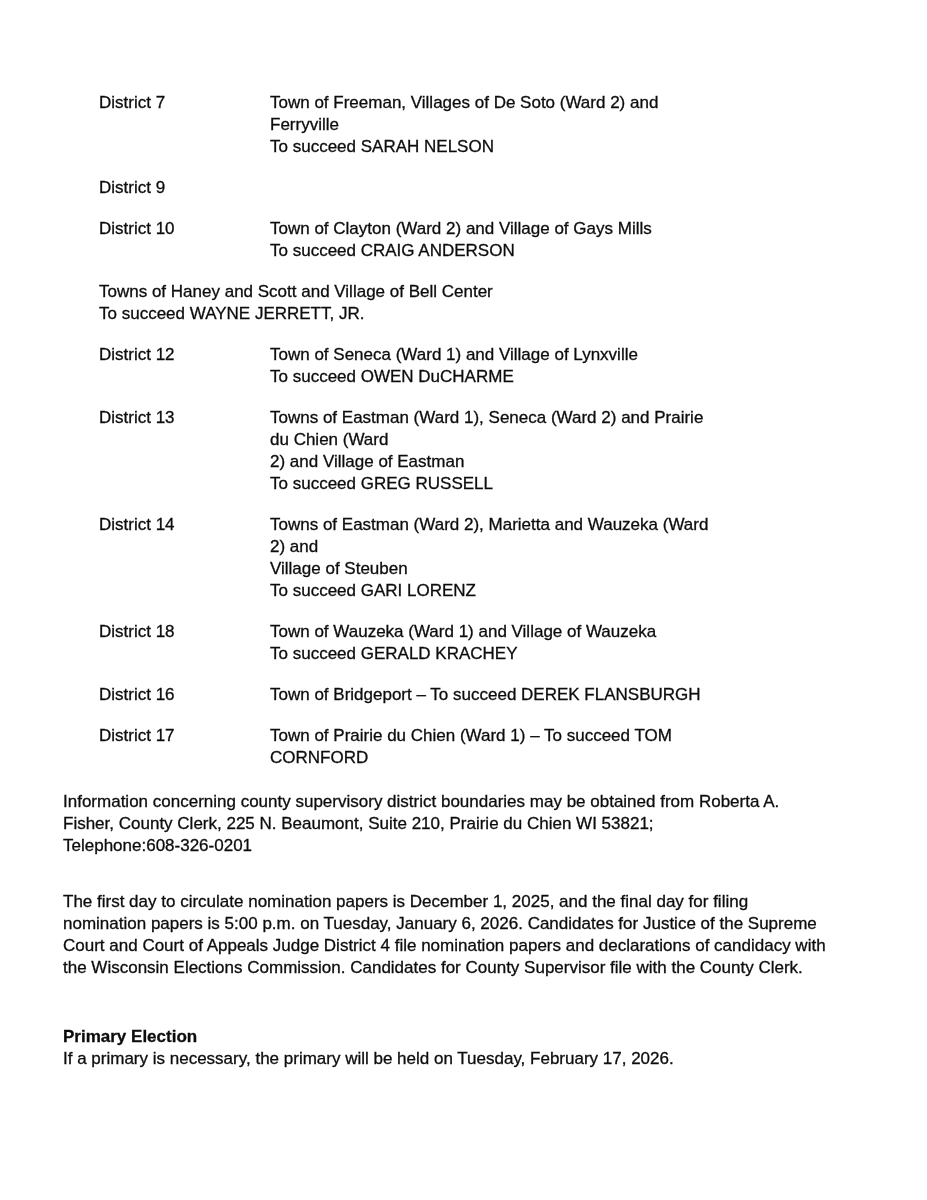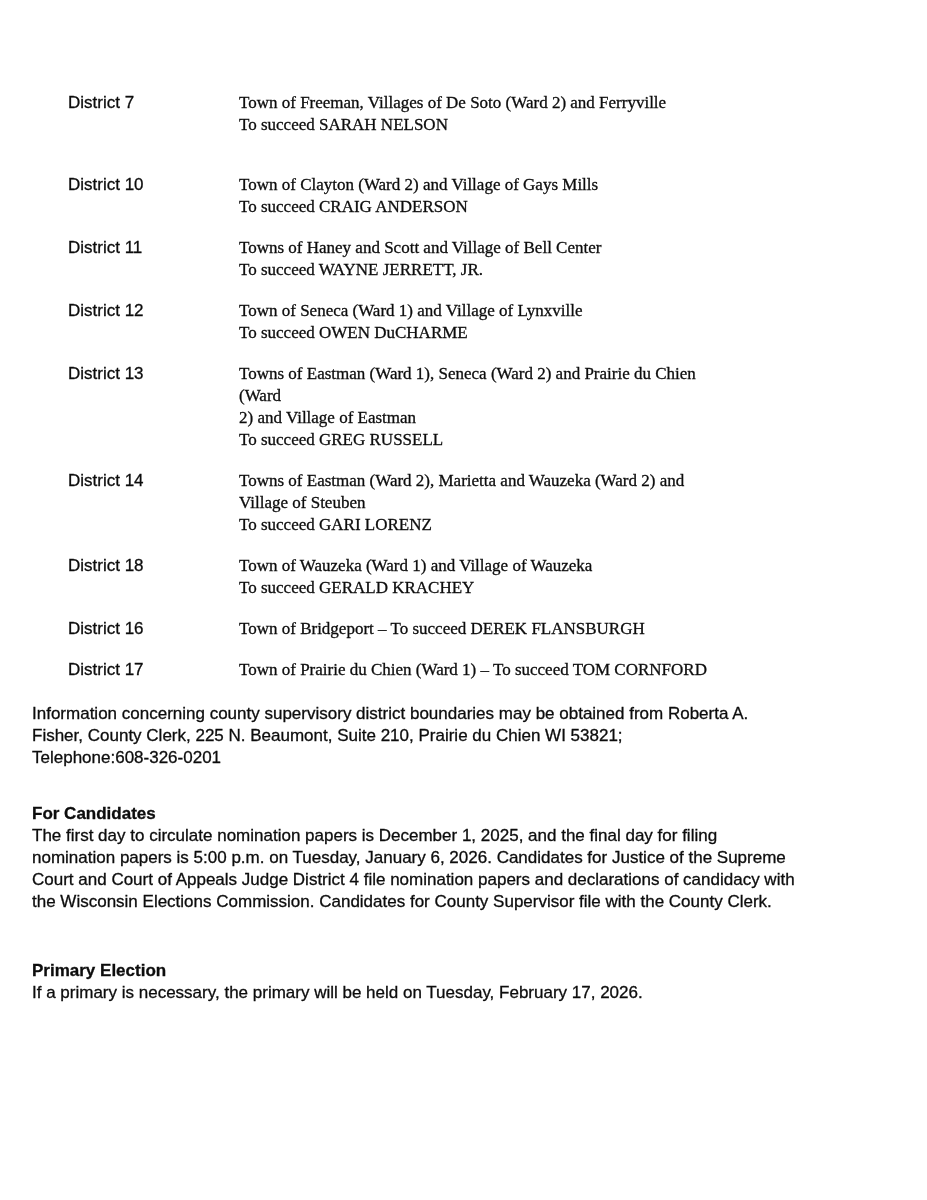--- a/index.html
+++ b/index.html
@@ -14,37 +14,36 @@
     font-family: "Liberation Sans", "DejaVu Sans", sans-serif;
     font-size: 17px;
     line-height: 22px;
     -webkit-text-stroke: 0.3px currentColor;
     overflow: hidden;
   }
   .page {
     box-sizing: border-box;
     width: 750px;
     height: 1200px;
-    padding: 92px 30px 0 32px;
+    padding: 92px 30px 0 63px;
   }
   .districts {
     margin-left: 36px; 
   }
   .district-row {
     display: flex;
     margin-bottom: 19px;
   }
   .district-label {
     flex: 0 0 171px; 
     width: 171px;
   }
   .district-desc {
     width: 625px;
     white-space: pre-line;
-    font-family: Liberation Serif, serif;
   }
   .para {
     white-space: pre-line;
     width: 835px;
   }
   .boundary-info {
     margin-top: 22px;
   }
   .section-fc {
     margin-top: 34px;
@@ -64,30 +63,30 @@
   <div class="districts">
 
     <div class="district-row">
       <div class="district-label">District 7</div>
       <div class="district-desc">Town of Freeman, Villages of De Soto (Ward 2) and Ferryville
 To succeed SARAH NELSON</div>
     </div>
 
 
     <div class="district-row">
+      <div class="district-label">District 9</div>
     </div>
 
     <div class="district-row">
       <div class="district-label">District 10</div>
       <div class="district-desc">Town of Clayton (Ward 2) and Village of Gays Mills
 To succeed CRAIG ANDERSON</div>
     </div>
 
     <div class="district-row">
-      <div class="district-label">District 11</div>
       <div class="district-desc">Towns of Haney and Scott and Village of Bell Center
 To succeed WAYNE JERRETT, JR.</div>
     </div>
 
     <div class="district-row">
       <div class="district-label">District 12</div>
       <div class="district-desc">Town of Seneca (Ward 1) and Village of Lynxville
 To succeed OWEN DuCHARME</div>
     </div>
 
@@ -121,21 +120,20 @@
       <div class="district-desc">Town of Prairie du Chien (Ward 1) – To succeed TOM CORNFORD</div>
     </div>
 
   </div>
 
   <div class="para boundary-info">Information concerning county supervisory district boundaries may be obtained from Roberta A.
 Fisher, County Clerk, 225 N. Beaumont, Suite 210, Prairie du Chien WI 53821;
 Telephone:608-326-0201</div>
 
   <div class="section-fc">
-    <div class="section-heading">For Candidates</div>
     <div class="para">The first day to circulate nomination papers is December 1, 2025, and the final day for filing
 nomination papers is 5:00 p.m. on Tuesday, January 6, 2026. Candidates for Justice of the Supreme
 Court and Court of Appeals Judge District 4 file nomination papers and declarations of candidacy with
 the Wisconsin Elections Commission. Candidates for County Supervisor file with the County Clerk.</div>
   </div>
 
   <div class="section-pe">
     <div class="section-heading">Primary Election</div>
     <div class="para">If a primary is necessary, the primary will be held on Tuesday, February 17, 2026.</div>
   </div>

